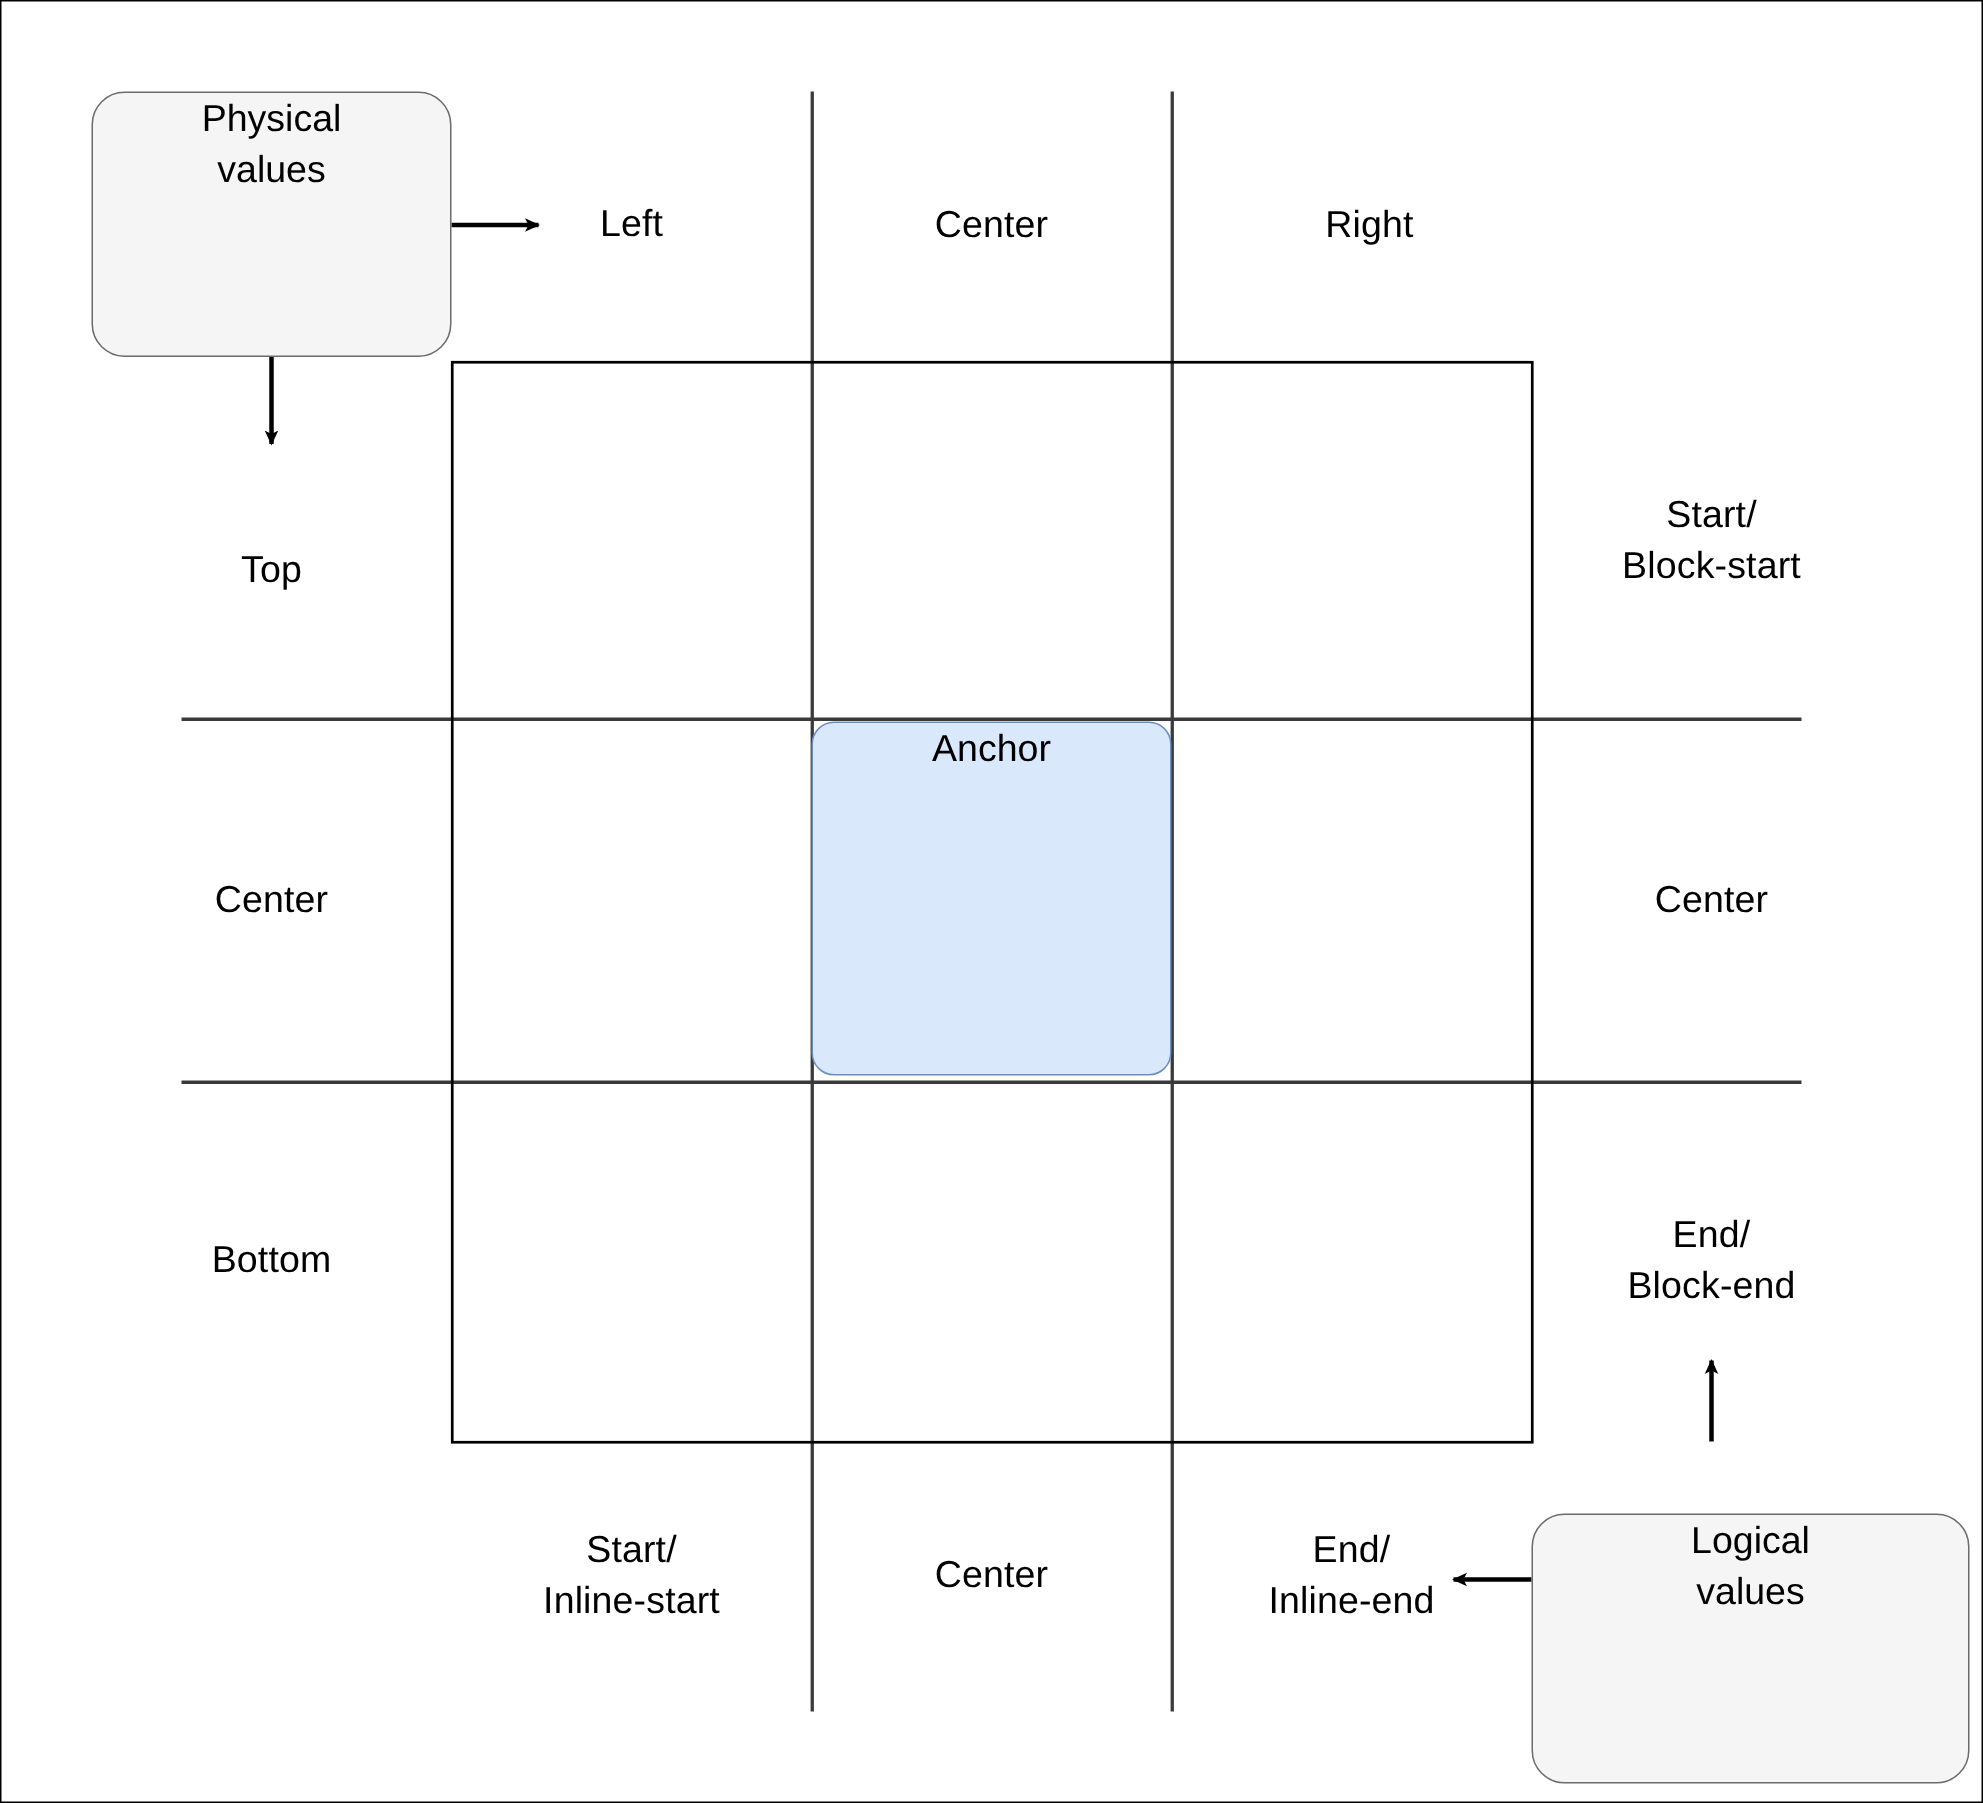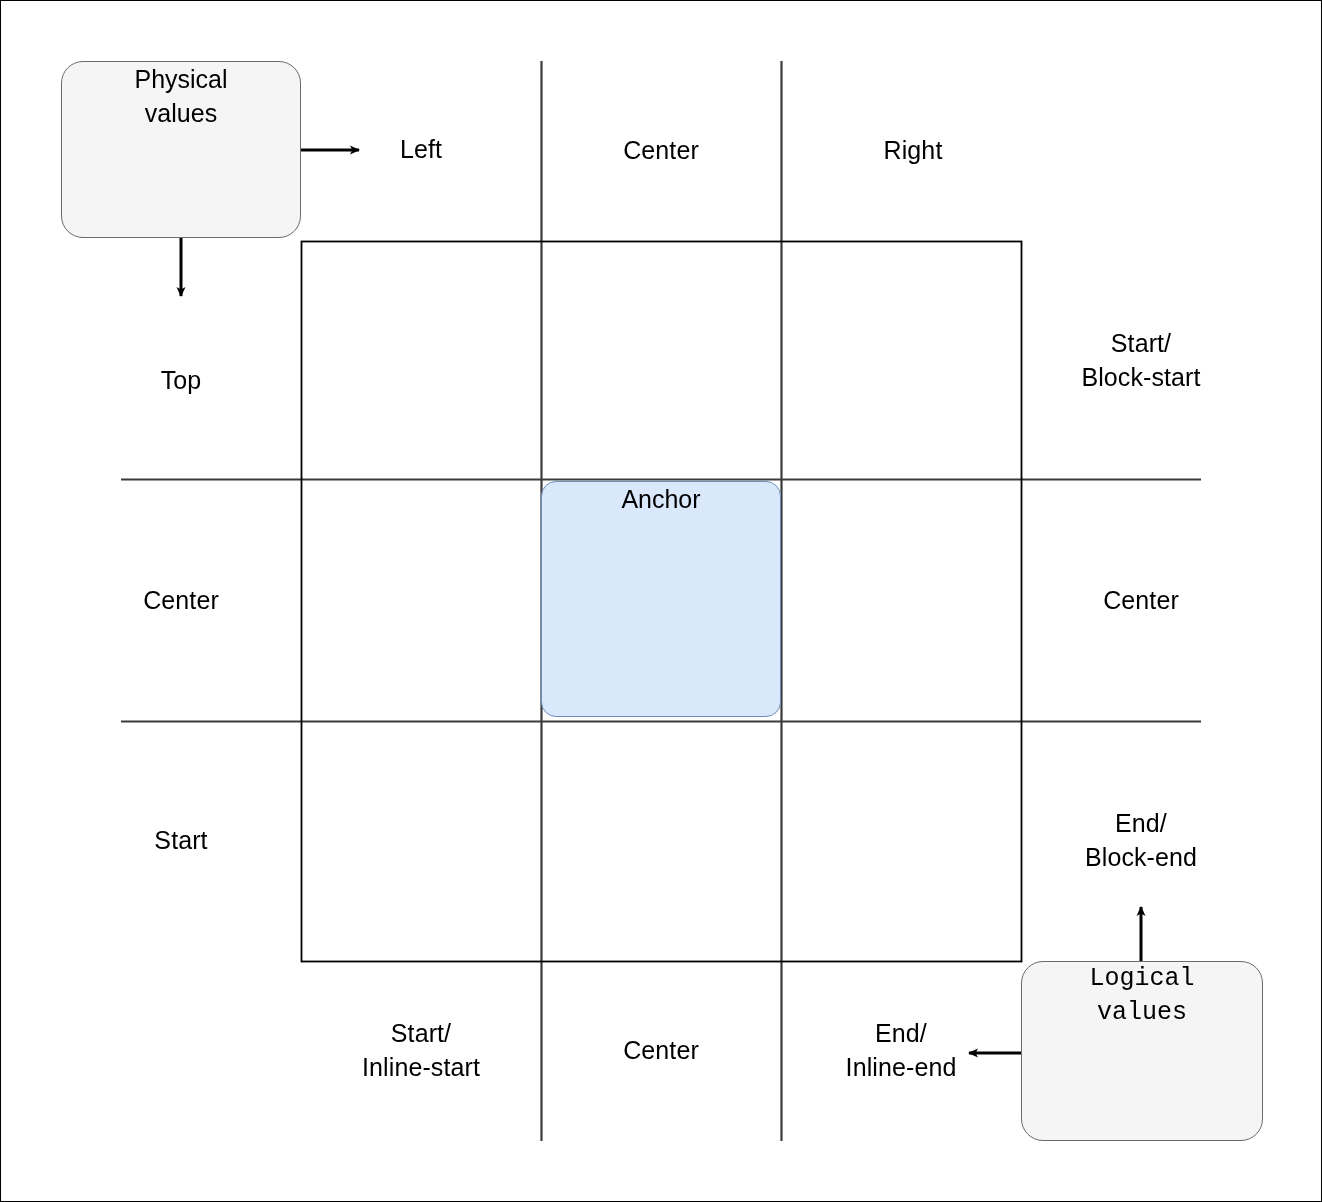--- a/index.html
+++ b/index.html
@@ -91,36 +91,36 @@
       <line x1="1020" y1="1052" x2="968" y2="1052" marker-end="url(#arrowRight)"></line>
       <line x1="1140" y1="960" x2="1140" y2="906" marker-end="url(#arrowRight)"></line>
     </g>
   </svg>
 
   <div class="node-box node-grey" style="left:60px; top:60px; width:240px; height:177px;">
     <span>Physical
 values</span>
   </div>
 
-  <div class="node-box node-grey" style="left:1020px; top:960px; width:242px; height:180px;font-family:Liberation Mono, monospace;">
+  <div class="node-box node-grey" style="left:1020px; top:1008px; width:292px; height:180px;">
     <span>Logical
 values</span>
   </div>
 
   <div class="node-box node-blue" style="left:540px; top:480px; width:240px; height:236px;border-radius:15px;">
     <span>Anchor</span>
   </div>
 
   <div class="lbl" style="left:420px; top:148px;">Left</div>
   <div class="lbl" style="left:660px; top:149px;">Center</div>
   <div class="lbl" style="left:900px; top:149px;margin-left:12px;">Right</div>
 
   <div class="lbl" style="left:180px; top:379px;">Top</div>
   <div class="lbl" style="left:180px; top:599px;">Center</div>
-  <div class="lbl" style="left:180px; top:839px;">Start</div>
+  <div class="lbl" style="left:180px; top:839px;">Bottom</div>
 
   <div class="lbl" style="left:1140px; top:359px;">Start/
 Block-start</div>
   <div class="lbl" style="left:1140px; top:599px;">Center</div>
   <div class="lbl" style="left:1140px; top:839px;">End/
 Block-end</div>
 
   <div class="lbl" style="left:420px; top:1049px;">Start/
 Inline-start</div>
   <div class="lbl" style="left:660px; top:1049px;">Center</div>

